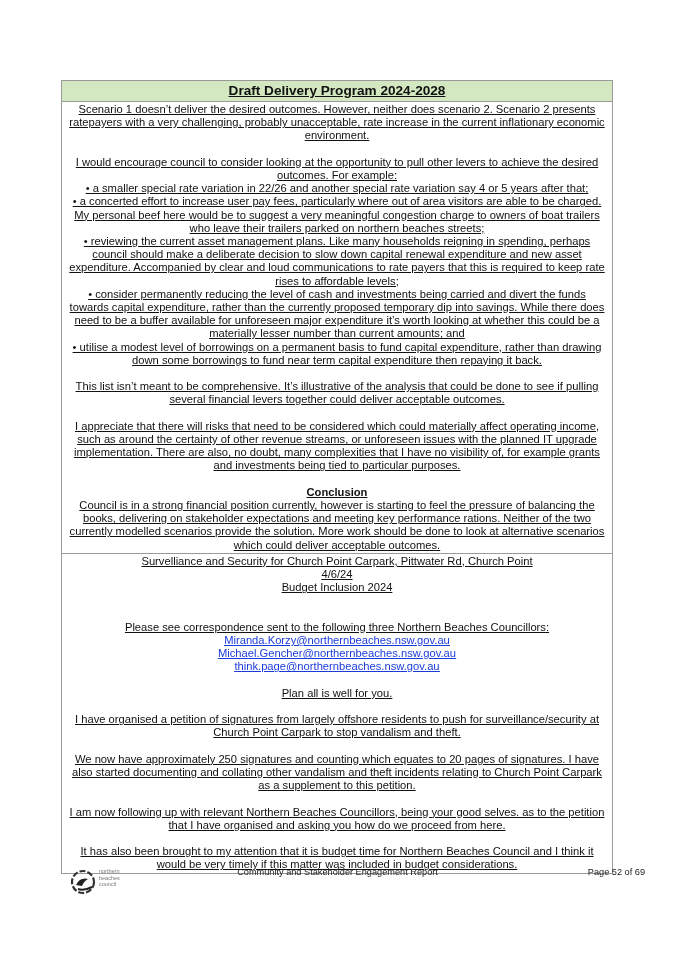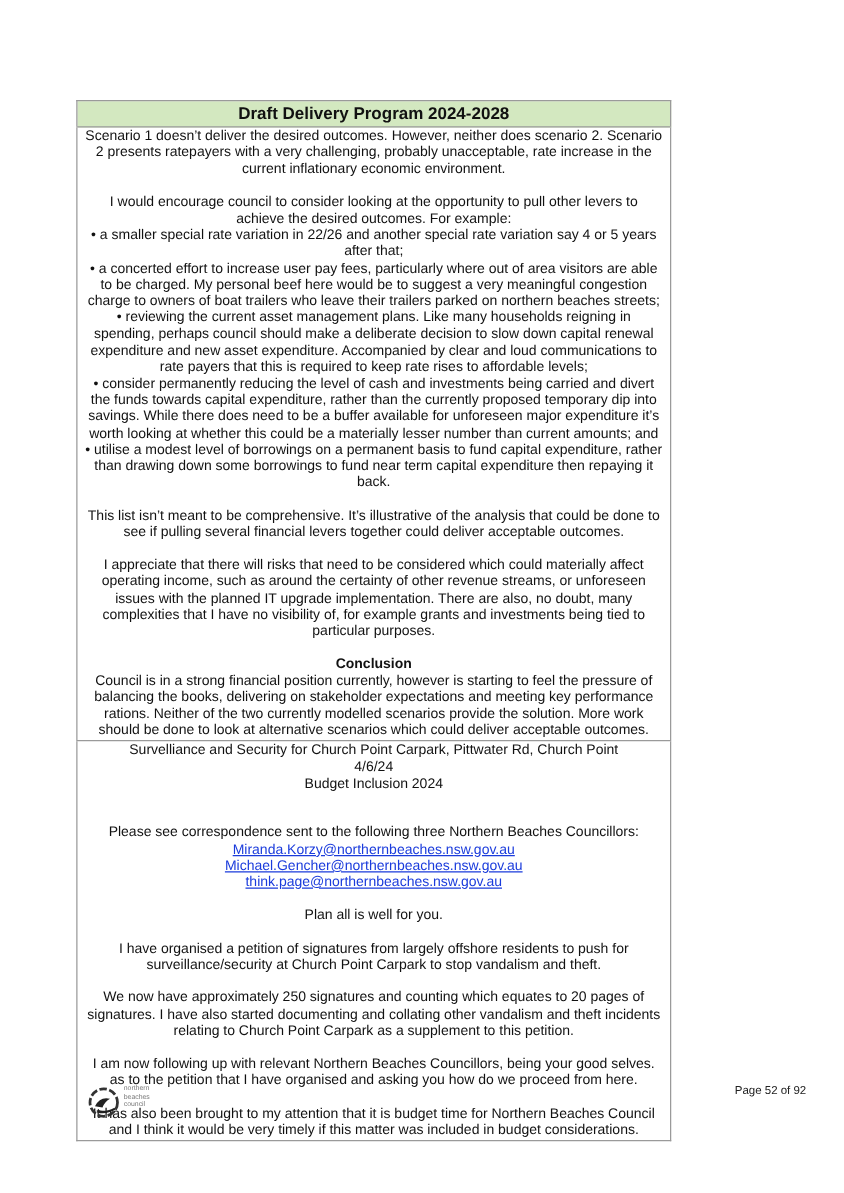--- a/index.html
+++ b/index.html
@@ -1,19 +1,19 @@
 <!DOCTYPE html>
 <html><head>
   <meta charset="utf-8">
   <style>
     html, body { margin: 0; padding: 0; background: #ffffff; }
     body { width: 675px; height: 954px; position: relative; overflow: hidden;
            font-family: "Liberation Sans", sans-serif; color: #111; }
-    .page-table { position: absolute; left: 61px; top: 80px; width: 476px;
-                  border: 1.5px solid #9a9a9a; border-collapse: collapse; }
+    .page-table { position: absolute; left: 61px; top: 80px; width: 552px;
+                  border: 1.5px solid #9a9a9a; border-collapse: collapse; text-decoration: underline; }
     .header-cell { background: #d3e8c0; border-bottom: 1.5px solid #9a9a9a;
                    text-align: center; font-weight: bold; font-size: 13.6px;
                    height: 18px; line-height: 18px; }
     .cell { padding: 1px 6px 1px 6px; font-size: 11.2px; line-height: 13.2px; }
     .cell p { margin: 0; text-align: center; }
     .cell .gap { height: 13.2px; }
     .cell-1 { border-bottom: 1.5px solid #9a9a9a; }
     .bold { font-weight: bold; }
     .link { color: #1a3bdc; text-decoration: underline; cursor: pointer; }
     .footer { position: absolute; left: 0; top: 863px; width: 675px; height: 40px; }
@@ -81,15 +81,16 @@
     <circle cx="13" cy="13" r="11" fill="none" stroke="#333" stroke-width="2.2" stroke-dasharray="6 2"></circle>
     <path d="M6 16 Q10 8 18 10 Q14 12 12 17 Z" fill="#222"></path>
     <path d="M8 20 Q14 22 22 18" stroke="#222" stroke-width="2" fill="none"></path>
   </svg>
   <div class="logo-text">
     <div>northern</div>
     <div>beaches</div>
     <div>council</div>
   </div>
   <div class="footer-center">
+    <div>Community and Stakeholder Engagement Report</div>
   </div>
-  <div class="footer-right">Page 52 of 92</div>
+  <div class="footer-right">Page 52 of 69</div>
 </div>
 
 </body></html>

